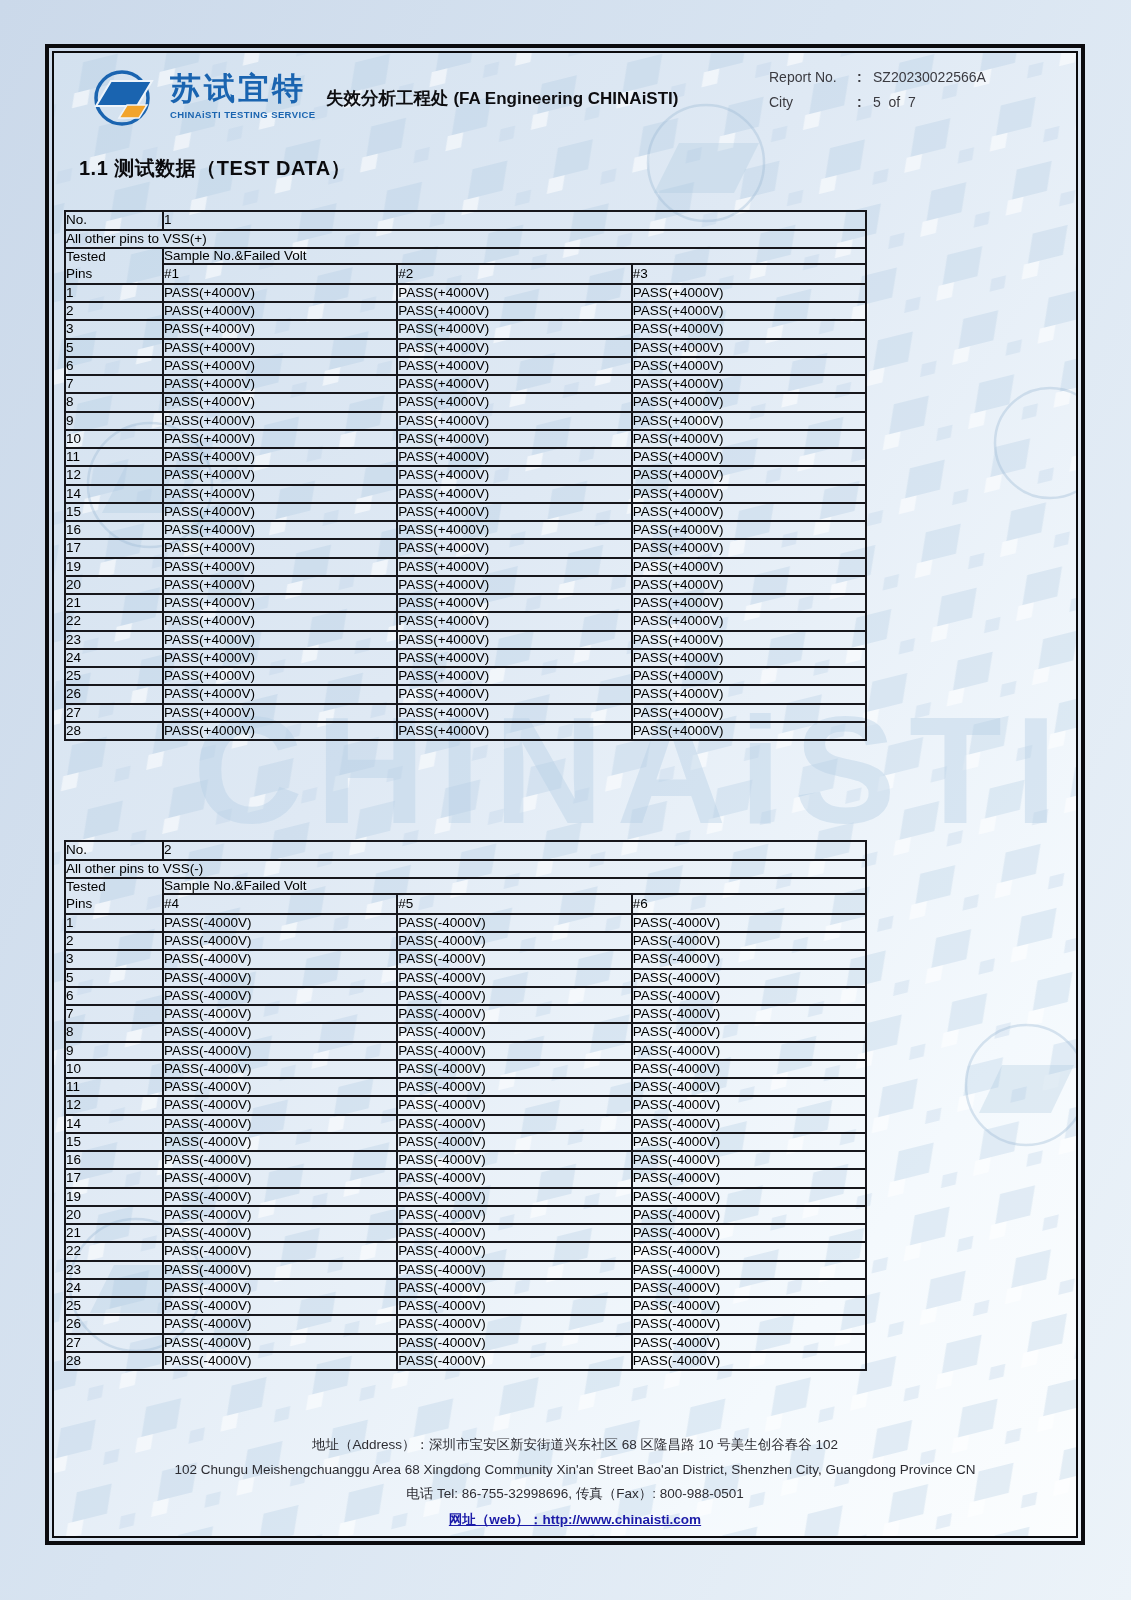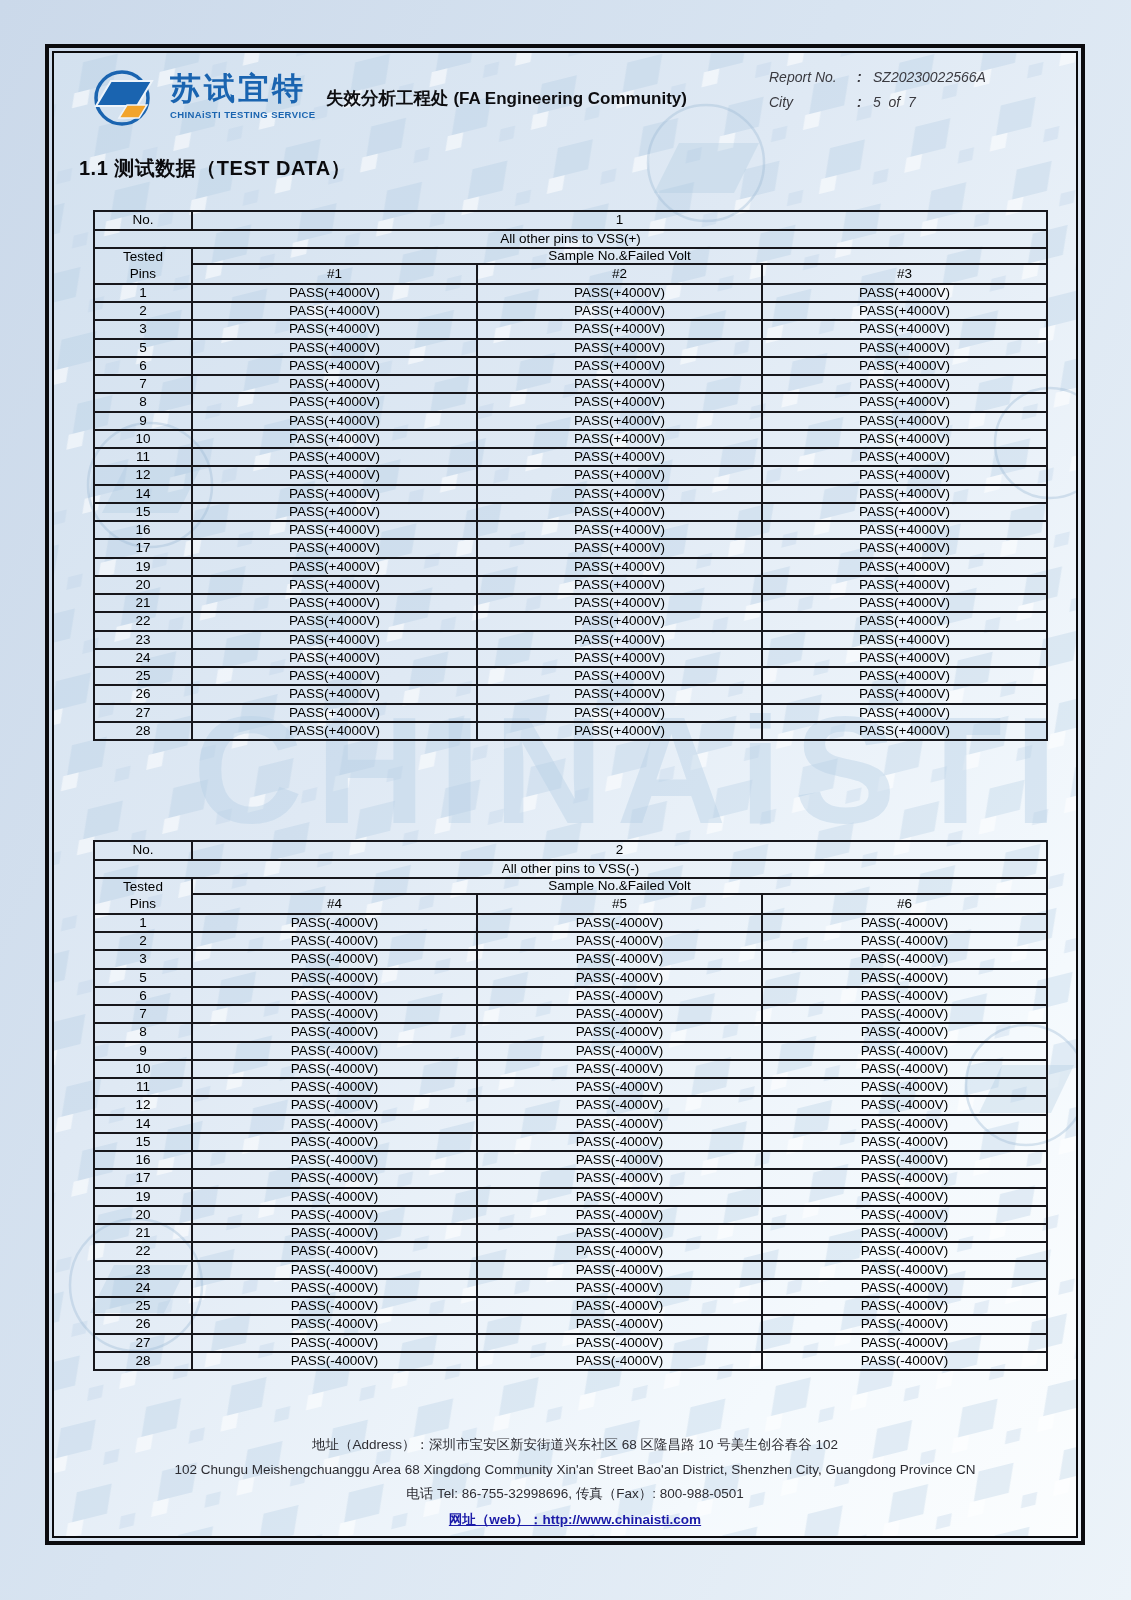--- a/index.html
+++ b/index.html
@@ -26,28 +26,28 @@
     font-size: 152px; font-weight: bold; letter-spacing: 13px;
     color: #b7d0e6; opacity: .42; white-space: nowrap; margin-left: 47px;
   }
   
   .logo { position:absolute; left:38px; top:12px; display:flex; align-items:center; }
   .logo-text { margin-left:8px; }
   .brand-cn { font-size:31px; font-weight:bold; color:#1a64b0; letter-spacing:3px; line-height:1; }
   .brand-en { font-size:9.5px; font-weight:bold; color:#1a64b0; letter-spacing:.4px; margin-top:5px; }
   .dept { position:absolute; left:272px; top:33px; font-weight:bold; color:#0d0d10; font-size:17.5px; white-space:nowrap; }
   .dept .en { font-size:17px; }
-  .report { position:absolute; left:715px; top:16px; font-size:14px; color:#3a3a40;font-style:italic; }
+  .report { position:absolute; left:715px; top:16px; font-size:14px; color:#3a3a40; }
   .report .row { display:flex; margin-bottom:9px; white-space:pre; }
   .report .lab { width:88px; }
   .report .col { font-weight:bold; width:16px; }
   .section-title { position:absolute; left:25px; top:102px; font-size:20px; font-weight:bold; color:#0b0b0e; letter-spacing:.5px; }
   
-  table { position:absolute; left:39px; width:955px; border-collapse:collapse; table-layout:fixed;
-          text-align:center; font-size:13.5px; color:#000; }
+  table { position:absolute; left:10px; width:803px; border-collapse:collapse; table-layout:fixed;
+          text-align:left; font-size:13.5px; color:#000; }
   .t1 { top:157px; } .t2 { top:787px; }
   td { border:2px solid #17171c; padding:0; line-height:1.05; background:transparent; }
   tr.r-no td { height:19px; }
   tr.r-cond td { height:18px; }
   tr.r-sample td { height:16px; }
   tr.r-cols td { height:19px; }
   tbody td { height:18.25px; }
   td.cell-pins { line-height:1.25; }
   
   .footer { position:absolute; left:0; right:0; top:1383px; text-align:center; font-size:13.5px; color:#2d2d33; }
@@ -93,21 +93,21 @@
         <path d="M27 53 L35 40 L55 40 L47 53 Z" fill="#f2a42c" stroke="#eef4fa" stroke-width="1.5"></path>
       </svg>
       <div class="logo-text">
         <div class="brand-cn">苏试宜特</div>
         <div class="brand-en">CHINAiSTI TESTING SERVICE</div>
       </div>
     </div>
 
     <div class="dept">
       <span class="cn">失效分析工程处</span>
-      <span class="en">(FA Engineering Community)</span>
+      <span class="en">(FA Engineering CHINAiSTI)</span>
     </div>
 
     <div class="report">
       <div class="row">
         <span class="lab">Report No.</span>
         <span class="col">:</span>
         <span class="val">SZ20230022566A</span>
       </div>
       <div class="row">
         <span class="lab">City</span>

